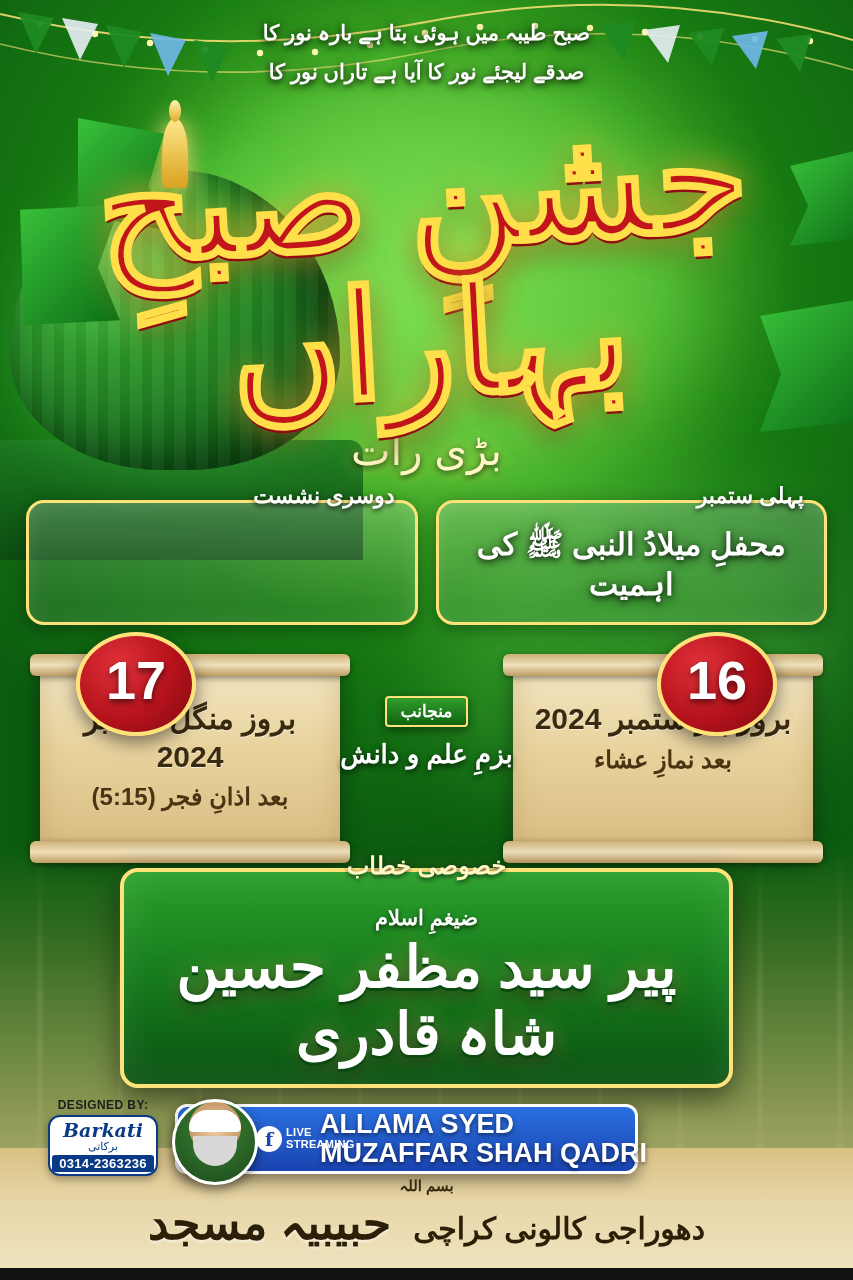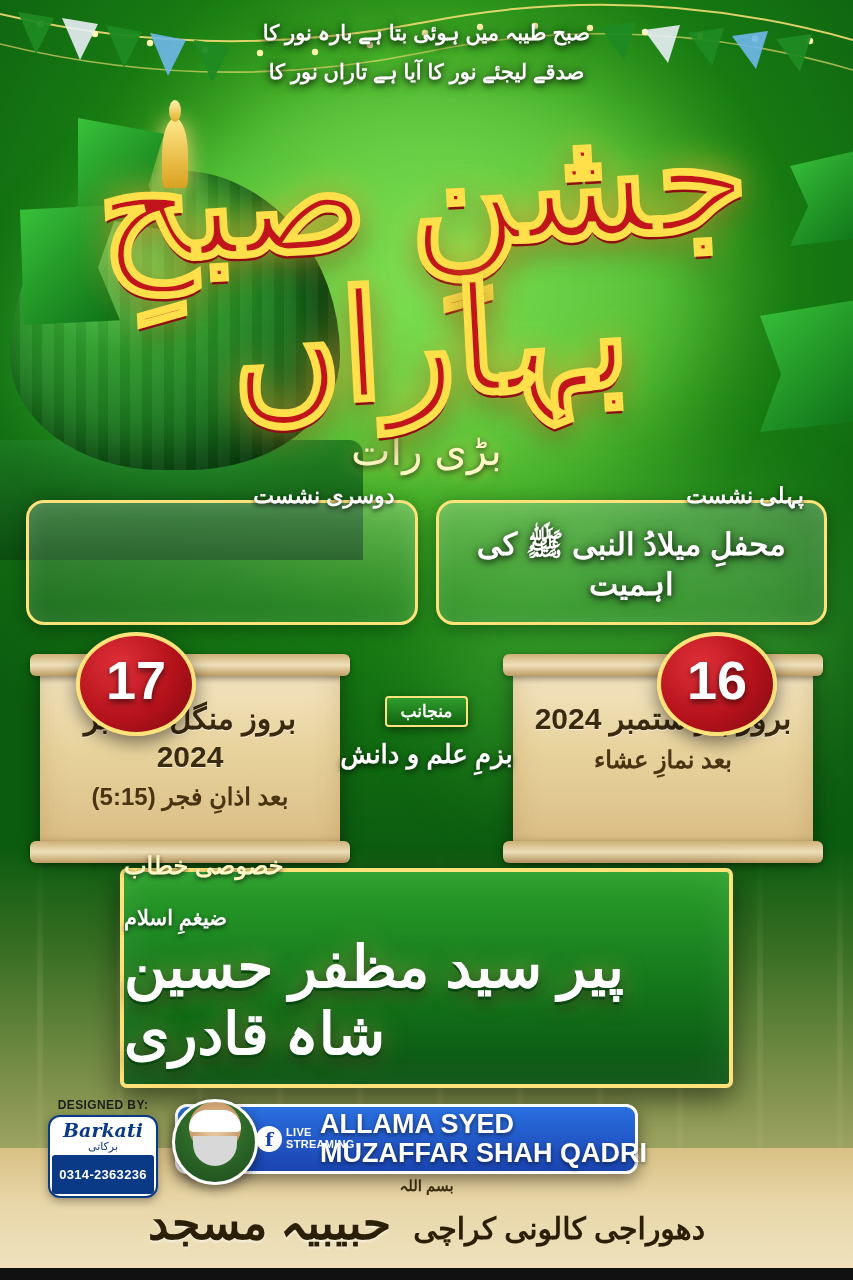--- a/index.html
+++ b/index.html
@@ -319,24 +319,24 @@
 
   
   .speaker {
     position: absolute;
     left: 120px;
     right: 120px;
     top: 868px;
     height: 200px;
     background: linear-gradient(to bottom, #2aa02a 0%, #14761b 55%, #0a5312 100%);
     border: 4px solid #ffe27a;
-    border-radius: 7px;
+    border-radius: 18px;
     box-shadow: 0 10px 28px rgba(0,0,0,.5), inset 0 0 40px rgba(255,255,255,.10);
     direction: rtl;
-    text-align: left;
+    text-align: center;
     padding-top: 12px;
     z-index: 7;
   }
   .speaker-topline {
     font-size: 24px;
     font-weight: 700;
     color: #fff7c4;
     text-shadow: 0 2px 5px rgba(0,0,0,.7);
     margin-top: -32px;
   }
@@ -393,21 +393,21 @@
     color: #0a3a86;
     direction: rtl;
   }
   .designer-phone {
     margin-top: 2px;
     background: #0a3a86;
     color: #fff;
     font-size: 13px;
     font-weight: 700;
     border-radius: 3px;
-    padding: 12px 0;
+    padding: 1px 0;
     letter-spacing: .3px;
   }
 
   
   .livebar {
     position: absolute;
     left: 175px;
     right: 215px;
     top: 1104px;
     height: 64px;
@@ -578,21 +578,21 @@
     <div>صدقے لیجئے نور کا آیا ہے تاراں نور کا</div>
   </div>
 
   <div class="title-block">
     <div class="title-main">جشنِ صبحِ بہاراں</div>
     <div class="title-sub">بڑی رات</div>
   </div>
 
   <div class="sessions">
     <div class="session">
-      <div class="session-tag">پہلی نشست</div>
+      <div class="session-tag">پہلی ستمبر</div>
       <div class="session-text">محفلِ میلادُ النبی ﷺ کی اہمیت</div>
     </div>
     <div class="session">
       <div class="session-tag">دوسری نشست</div>
     </div>
   </div>
 
   <div class="dates">
     <div class="scroll right">
       <div class="scroll-inner">

